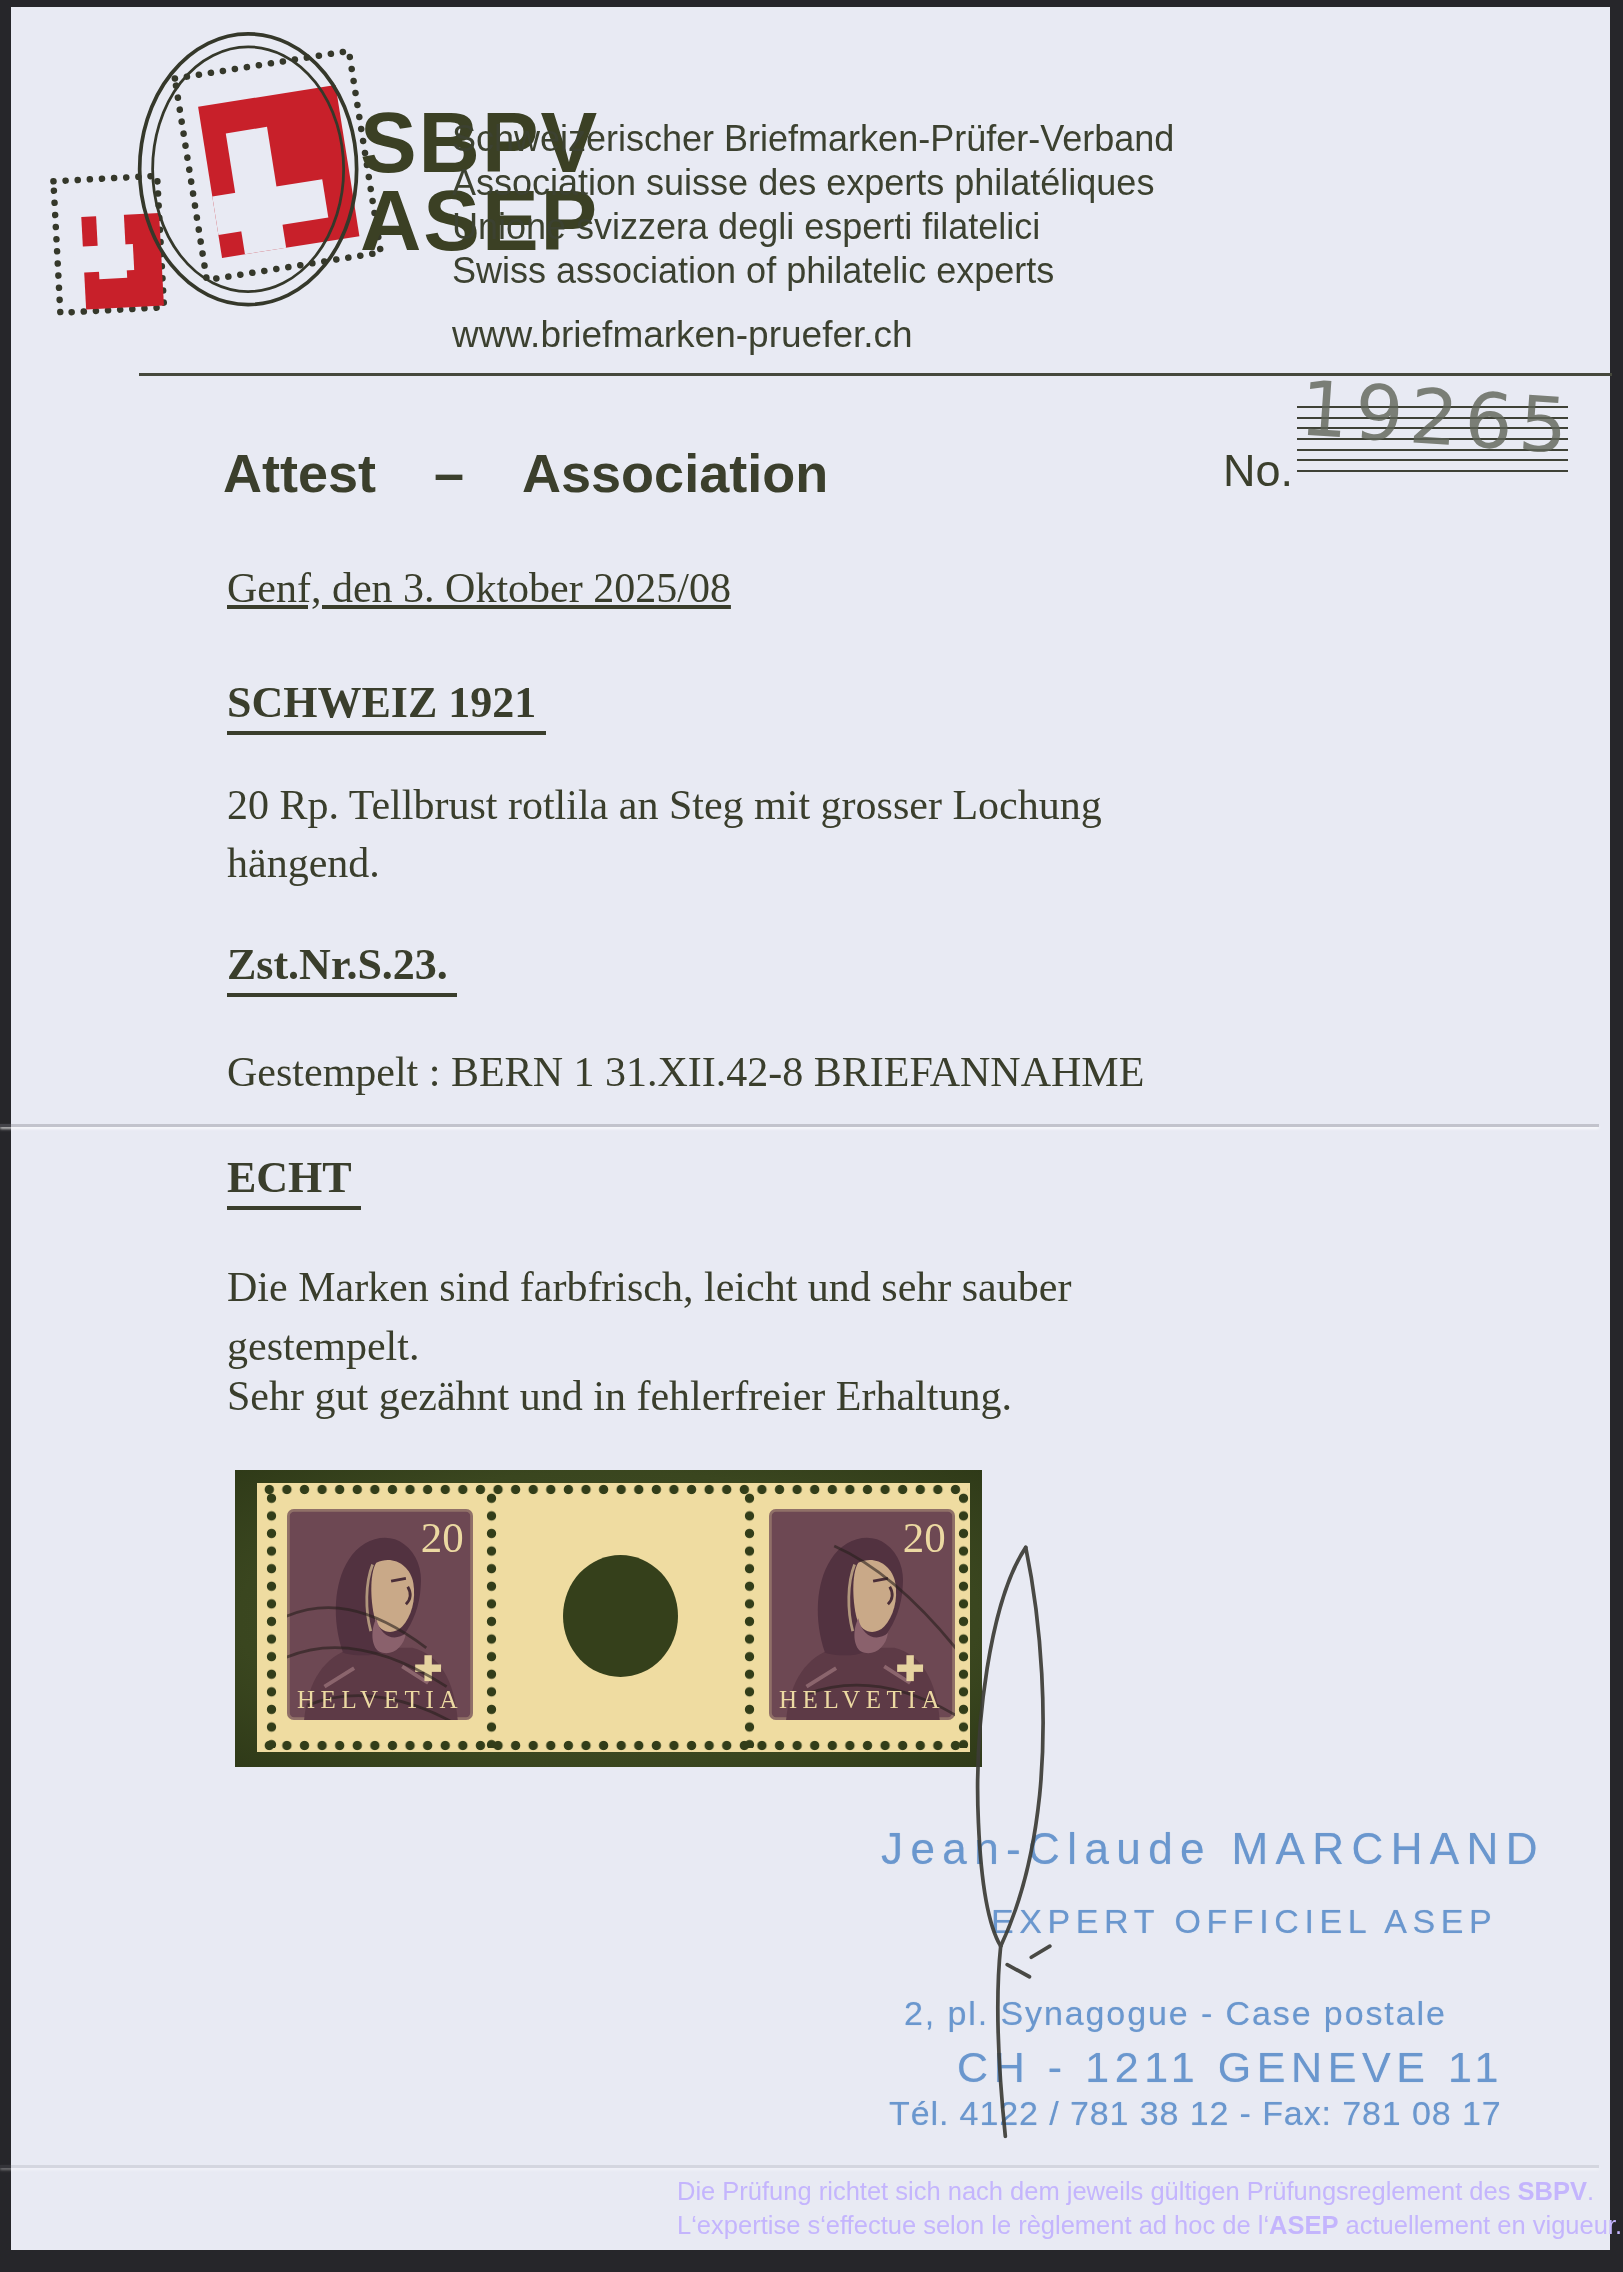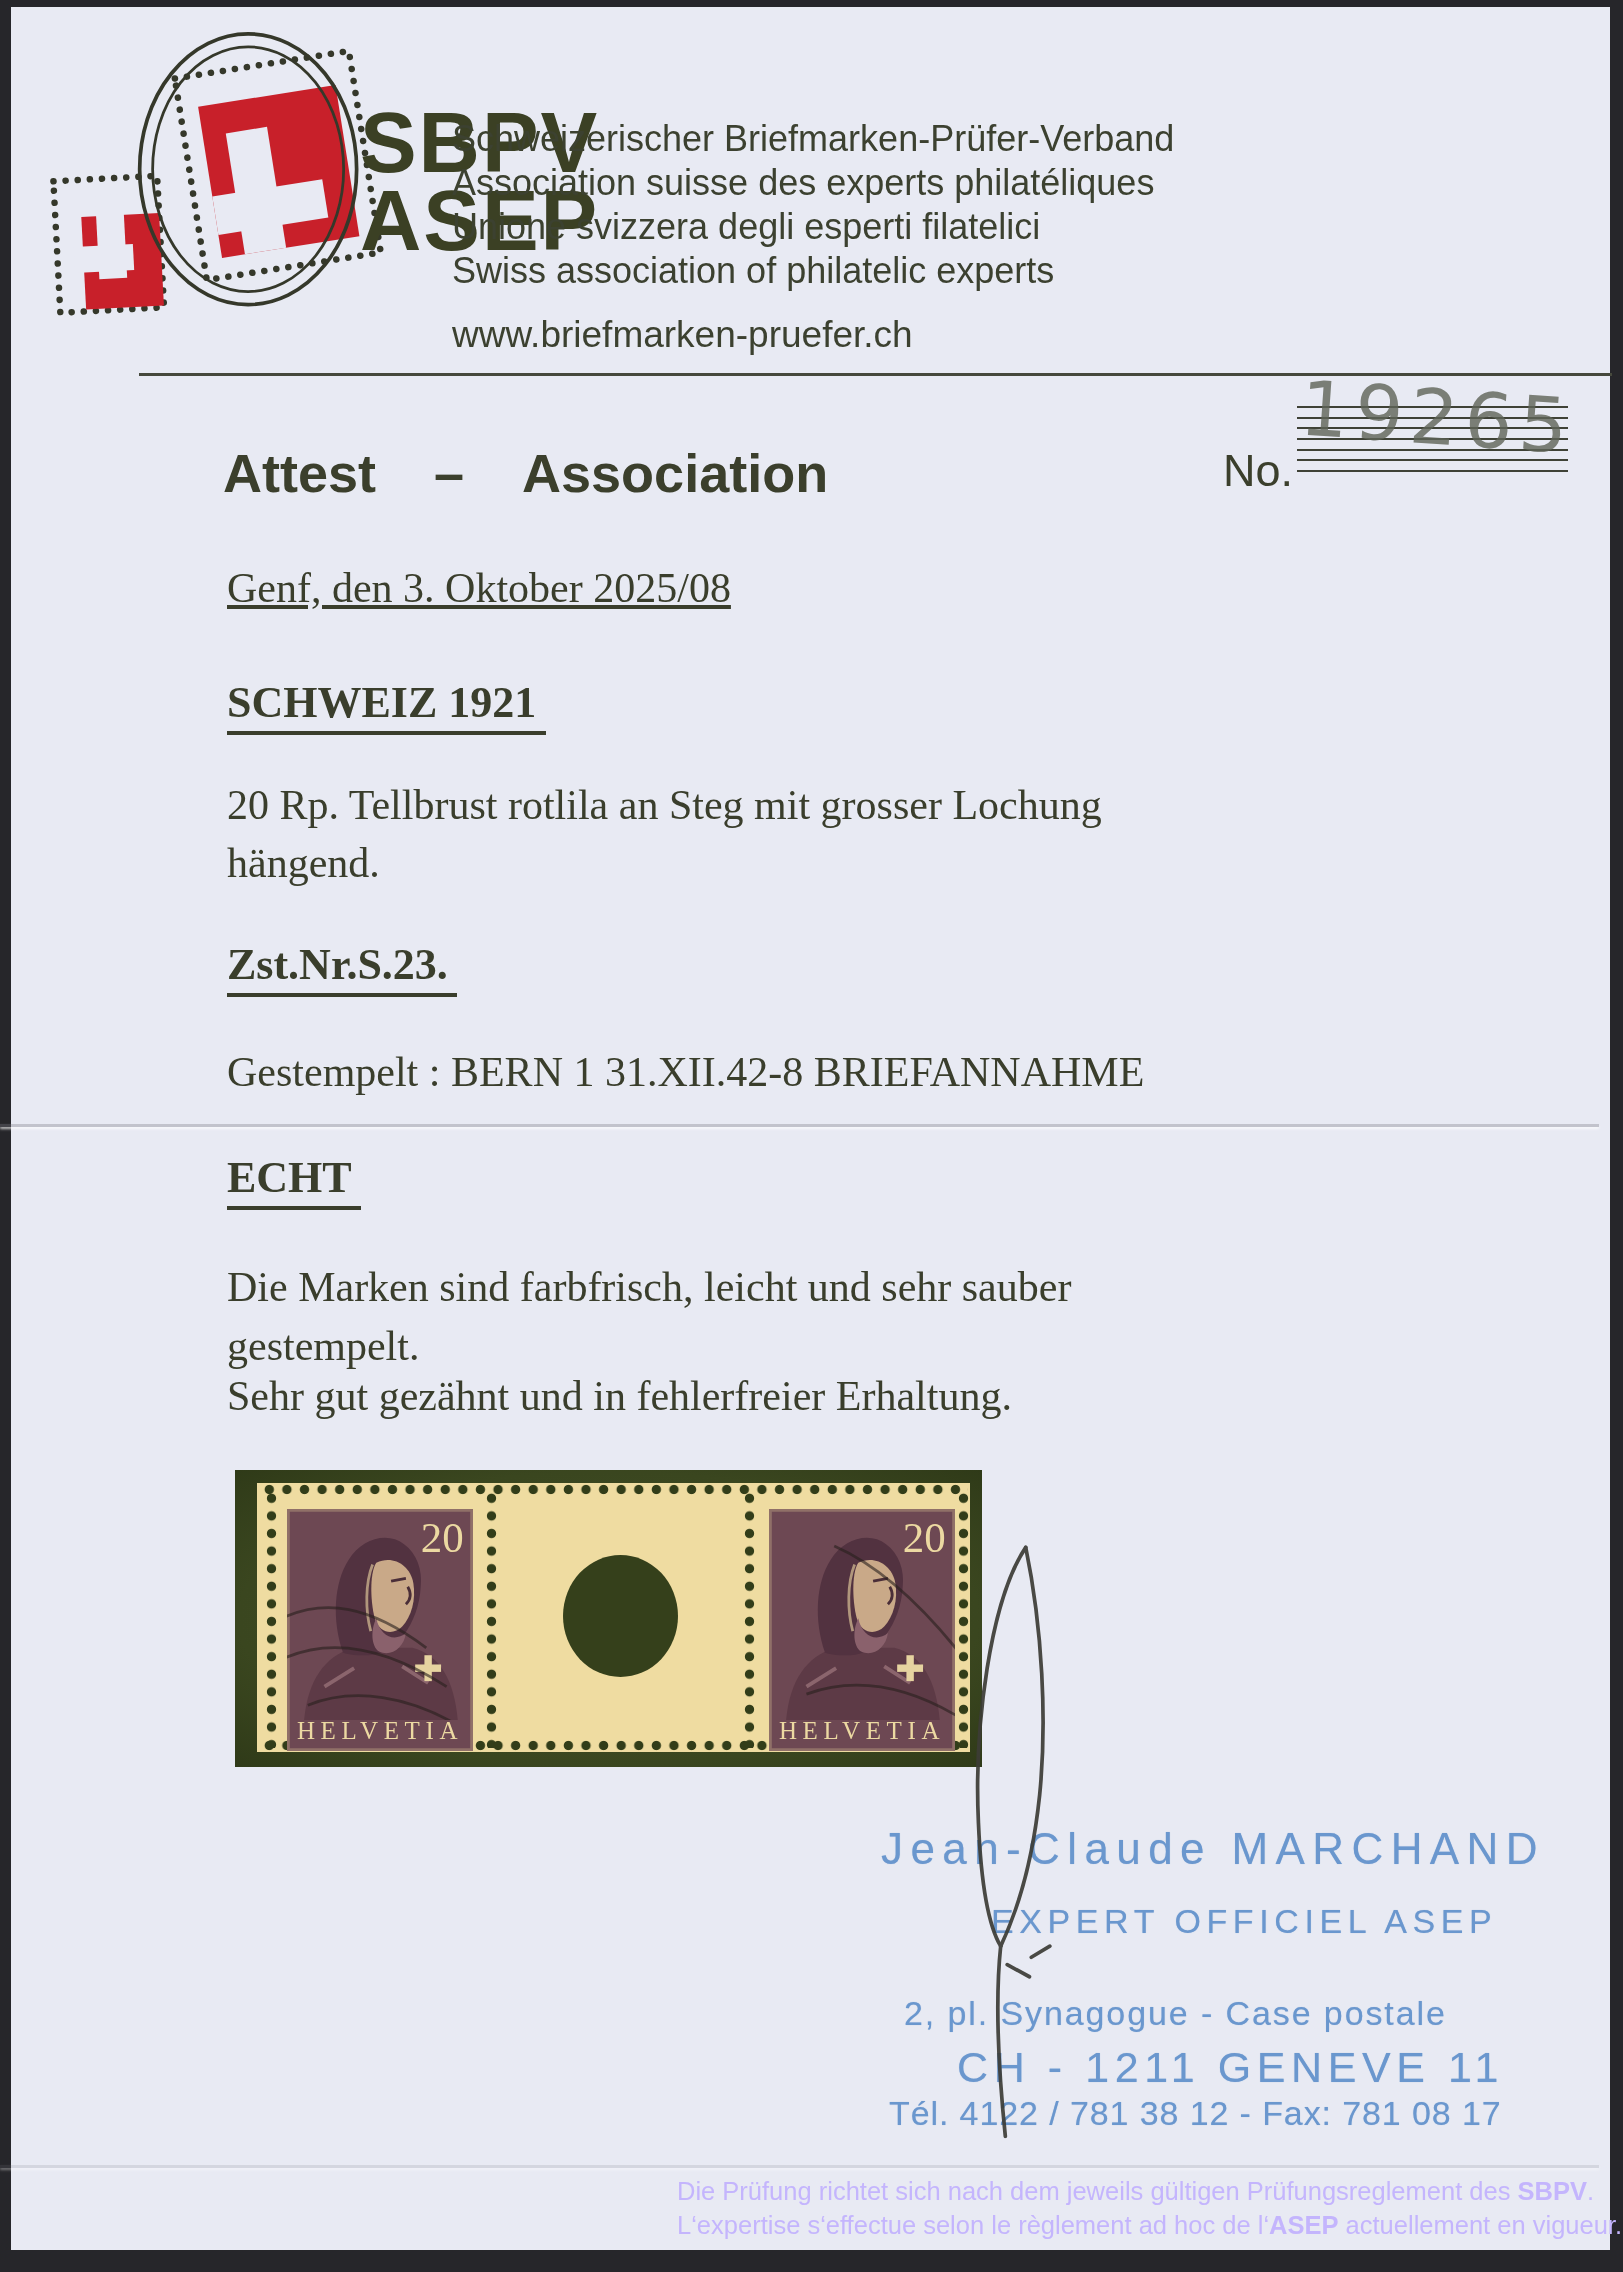--- a/index.html
+++ b/index.html
@@ -37,22 +37,22 @@
   
   .photo{position:absolute;left:235px;top:1470px;width:747px;height:297px;
          background:radial-gradient(ellipse at center,#42502a 0%,#3a461f 70%,#2f3a18 100%);}
   .cream{position:absolute;left:22px;top:13px;width:713px;height:269px;background:#efdca1;}
   .perf-col{position:absolute;width:13px;top:20.4px;height:258px;
             background-image:radial-gradient(circle at 6.5px 8.3px,#323d19 4.2px,rgba(0,0,0,0) 5.1px);
             background-size:13px 17.6px;}
   .perf-row{position:absolute;height:13px;left:26px;width:707px;
             background-image:radial-gradient(circle at 8.3px 6.5px,#323d19 4.2px,rgba(0,0,0,0) 5.1px);
             background-size:17.6px 13px;}
-  .stamp{position:absolute;width:186px;height:242px;background:#6d4853;
-         box-shadow:inset 0 0 0 2.8px rgba(238,216,160,.28);}
+  .stamp{position:absolute;width:186px;height:211px;background:#6d4853;
+         box-shadow:inset 0 0 0 2.8px rgba(238,216,160,.28);border-radius:7px;}
   .stamp svg{position:absolute;left:0;top:0;}
   .denom{position:absolute;top:3.7px;right:9.3px;color:#ecd9a2;font-family:"Liberation Serif",serif;
          font-size:43px;}
   .country{position:absolute;bottom:5.6px;width:100%;text-align:center;color:#ecd9a2;
            font-family:"Liberation Serif",serif;font-size:25px;letter-spacing:5.6px;}
   .gutter-dot{position:absolute;left:328px;top:85px;width:115px;height:122px;border-radius:50%;
               background:#35401b;}
 
   
   .blue{position:absolute;color:#6090cb;opacity:.92;text-shadow:0 0 0.9px rgba(96,144,203,.55);}

